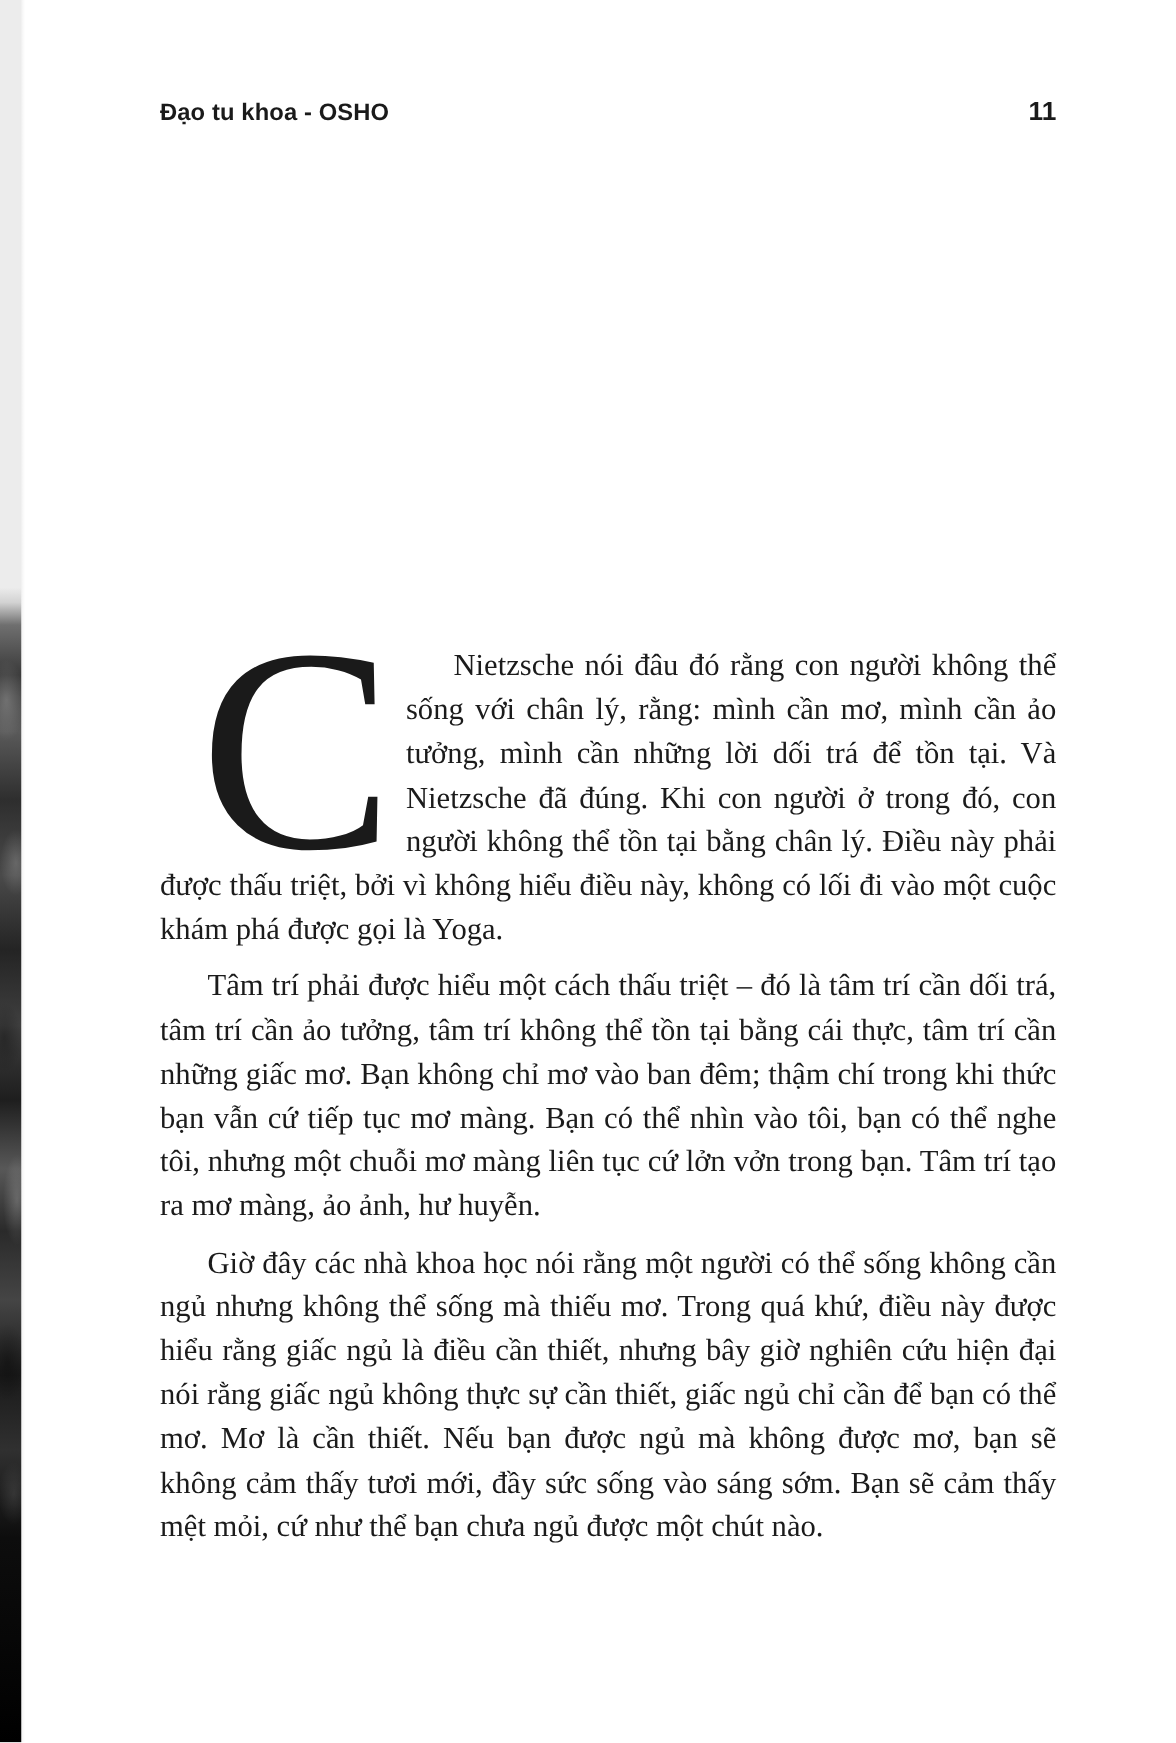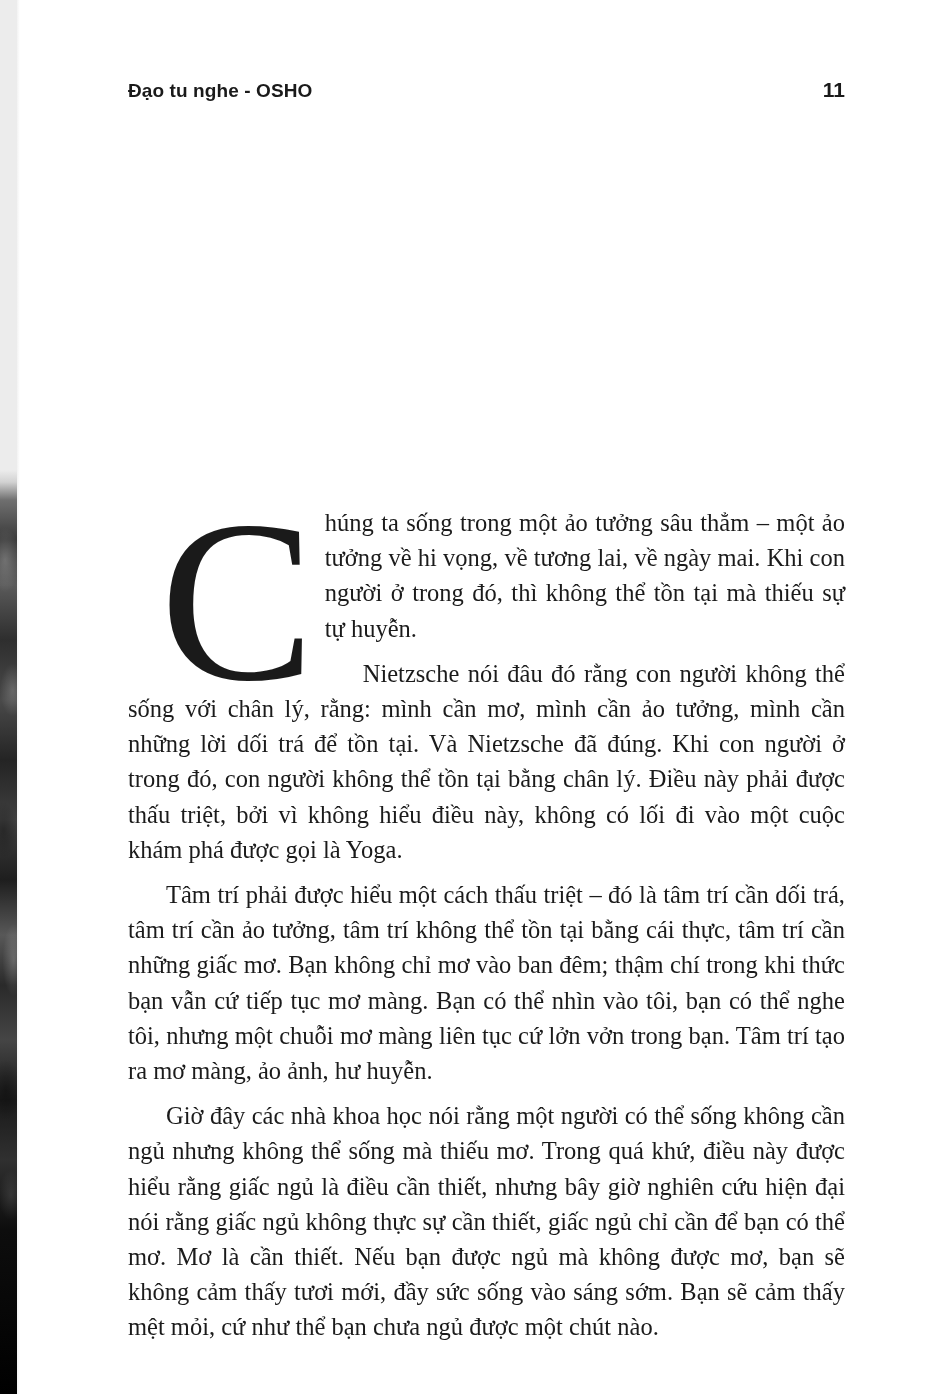--- a/index.html
+++ b/index.html
@@ -134,27 +134,27 @@
 <body>
 
 <div class="page">
 
   <div class="edge-strip">
     <div class="mottle"></div>
     <div class="seam"></div>
   </div>
 
   <div class="running-head">
-    <span class="book-title">Đạo tu nghe - OSHO</span>
+    <span class="book-title">Đạo tu khoa - OSHO</span>
     <span class="folio">11</span>
   </div>
 
   <div class="text-column">
 
-    <p class="para para-opening"><span class="dropcap">C</span><span>húng ta sống trong một ảo tưởng sâu thẳm – một ảo tưởng về hi vọng, về tương lai, về ngày mai. Khi con người ở trong đó, thì không thể tồn tại mà thiếu sự tự huyễn.</span></p>
+    <p class="para para-opening"><span class="dropcap">C</span></p>
 
     <p class="para para-after-dropcap">Nietzsche nói đâu đó rằng con người không thể sống với chân lý, rằng: mình cần mơ, mình cần ảo tưởng, mình cần những lời dối trá để tồn tại. Và Nietzsche đã đúng. Khi con người ở trong đó, con người không thể tồn tại bằng chân lý. Điều này phải được thấu triệt, bởi vì không hiểu điều này, không có lối đi vào một cuộc khám phá được gọi là Yoga.</p>
 
     <p class="para">Tâm trí phải được hiểu một cách thấu triệt – đó là tâm trí cần dối trá, tâm trí cần ảo tưởng, tâm trí không thể tồn tại bằng cái thực, tâm trí cần những giấc mơ. Bạn không chỉ mơ vào ban đêm; thậm chí trong khi thức bạn vẫn cứ tiếp tục mơ màng. Bạn có thể nhìn vào tôi, bạn có thể nghe tôi, nhưng một chuỗi mơ màng liên tục cứ lởn vởn trong bạn. Tâm trí tạo ra mơ màng, ảo ảnh, hư huyễn.</p>
 
     <p class="para">Giờ đây các nhà khoa học nói rằng một người có thể sống không cần ngủ nhưng không thể sống mà thiếu mơ. Trong quá khứ, điều này được hiểu rằng giấc ngủ là điều cần thiết, nhưng bây giờ nghiên cứu hiện đại nói rằng giấc ngủ không thực sự cần thiết, giấc ngủ chỉ cần để bạn có thể mơ. Mơ là cần thiết. Nếu bạn được ngủ mà không được mơ, bạn sẽ không cảm thấy tươi mới, đầy sức sống vào sáng sớm. Bạn sẽ cảm thấy mệt mỏi, cứ như thể bạn chưa ngủ được một chút nào.</p>
 
   </div>
 
 </div>

